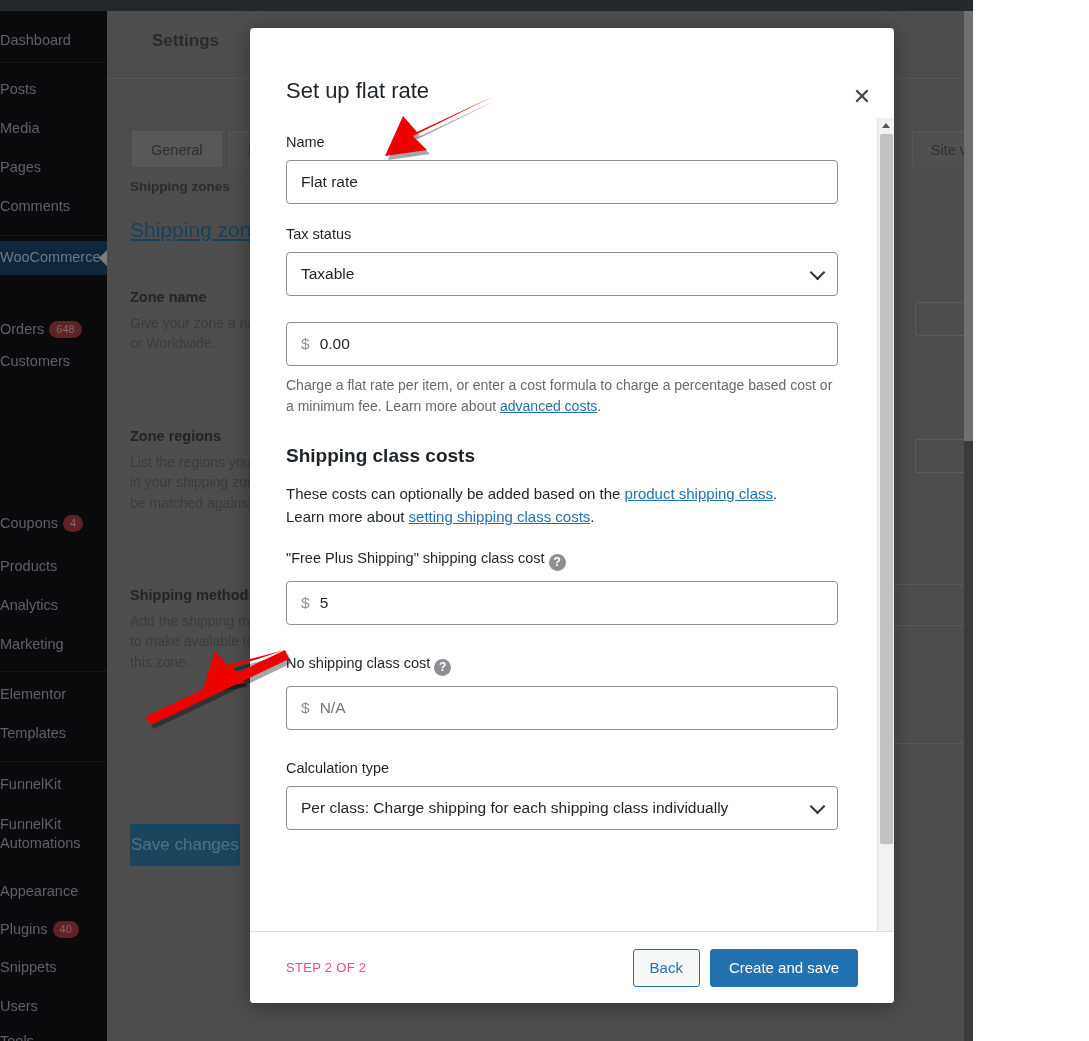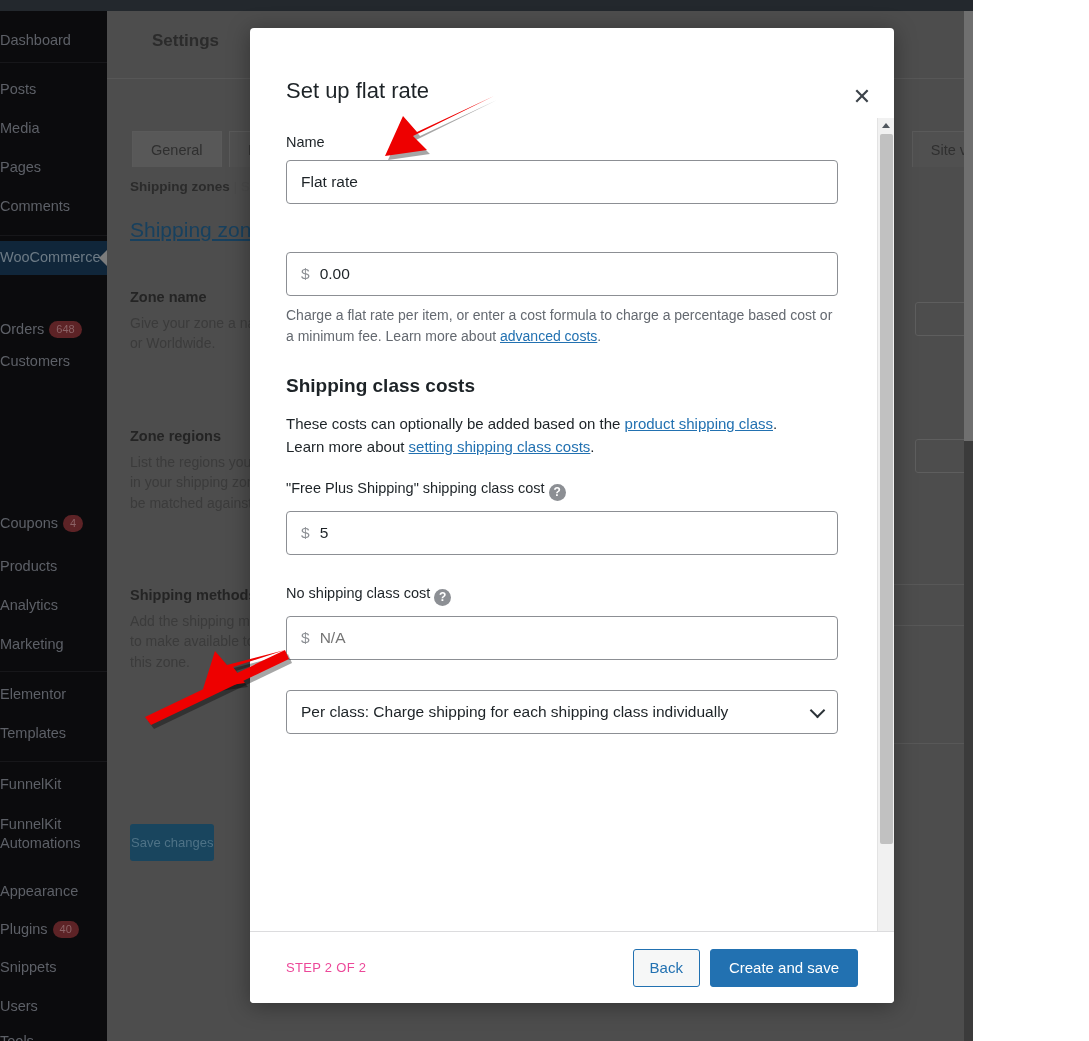--- a/index.html
+++ b/index.html
@@ -129,21 +129,21 @@
     position: absolute;
     border: 1px solid #5e5e5e;
     border-radius: 3px;
     height: 34px;
     background: #4d4d4d;
   }
   .save-btn {
     position: absolute; left: 23px; top: 813px;
     background: #19455e; color: #4e7286;
     border: none; border-radius: 3px;
-    padding: 11px 1px; font-size: 13px;
+    padding: 11px 1px; font-size: 17px;
     font-family: "Liberation Sans", sans-serif;
   }
   .tbl-head {
     position: absolute; left: 560px; top: 573px; width: 422px;
     border-top: 1px solid #585858; border-bottom: 1px solid #585858;
     height: 42px; line-height: 42px;
   }
   .tbl-head span { color: #2b2b2b; font-weight: 700; font-size: 14.5px; margin-left: 340px; }
   .tbl-row {
     position: absolute; left: 560px; top: 615px; width: 422px;
@@ -469,20 +469,27 @@
 
       <h2 class="modal-h2">Set up flat rate</h2>
 
       <div class="field">
         <label class="flabel">Name</label>
         <input class="inp" type="text" value="Flat rate" style="">
       </div>
 
       <div class="spacer-22"></div>
 
+      <div class="field">
+        <label class="flabel">Tax status</label>
+        <div class="sel">
+          <span>Taxable</span>
+          <span class="chev"></span>
+        </div>
+      </div>
 
       <div class="spacer-26"></div>
 
       <div class="field">
         <div class="inp-money">
           <span class="money-sym">$</span>
           <input class="money-val" type="text" value="0.00" style="">
         </div>
         <p class="hint"><span>Charge a flat rate per item, or enter a cost formula to charge a percentage based cost or a minimum fee. Learn more about </span><a href="#">advanced costs</a><span>.</span></p>
       </div>
@@ -509,20 +516,21 @@
         </label>
         <div class="inp-money">
           <span class="money-sym">$</span>
           <input class="money-val placeholder" type="text" placeholder="N/A" style="">
         </div>
       </div>
 
       <div class="spacer-30"></div>
 
       <div class="field">
+        <label class="flabel">Calculation type</label>
         <div class="sel">
           <span>Per class: Charge shipping for each shipping class individually</span>
           <span class="chev"></span>
         </div>
       </div>
 
     </div>
 
     <div class="mscroll">
       <span class="arrow-up"></span>

